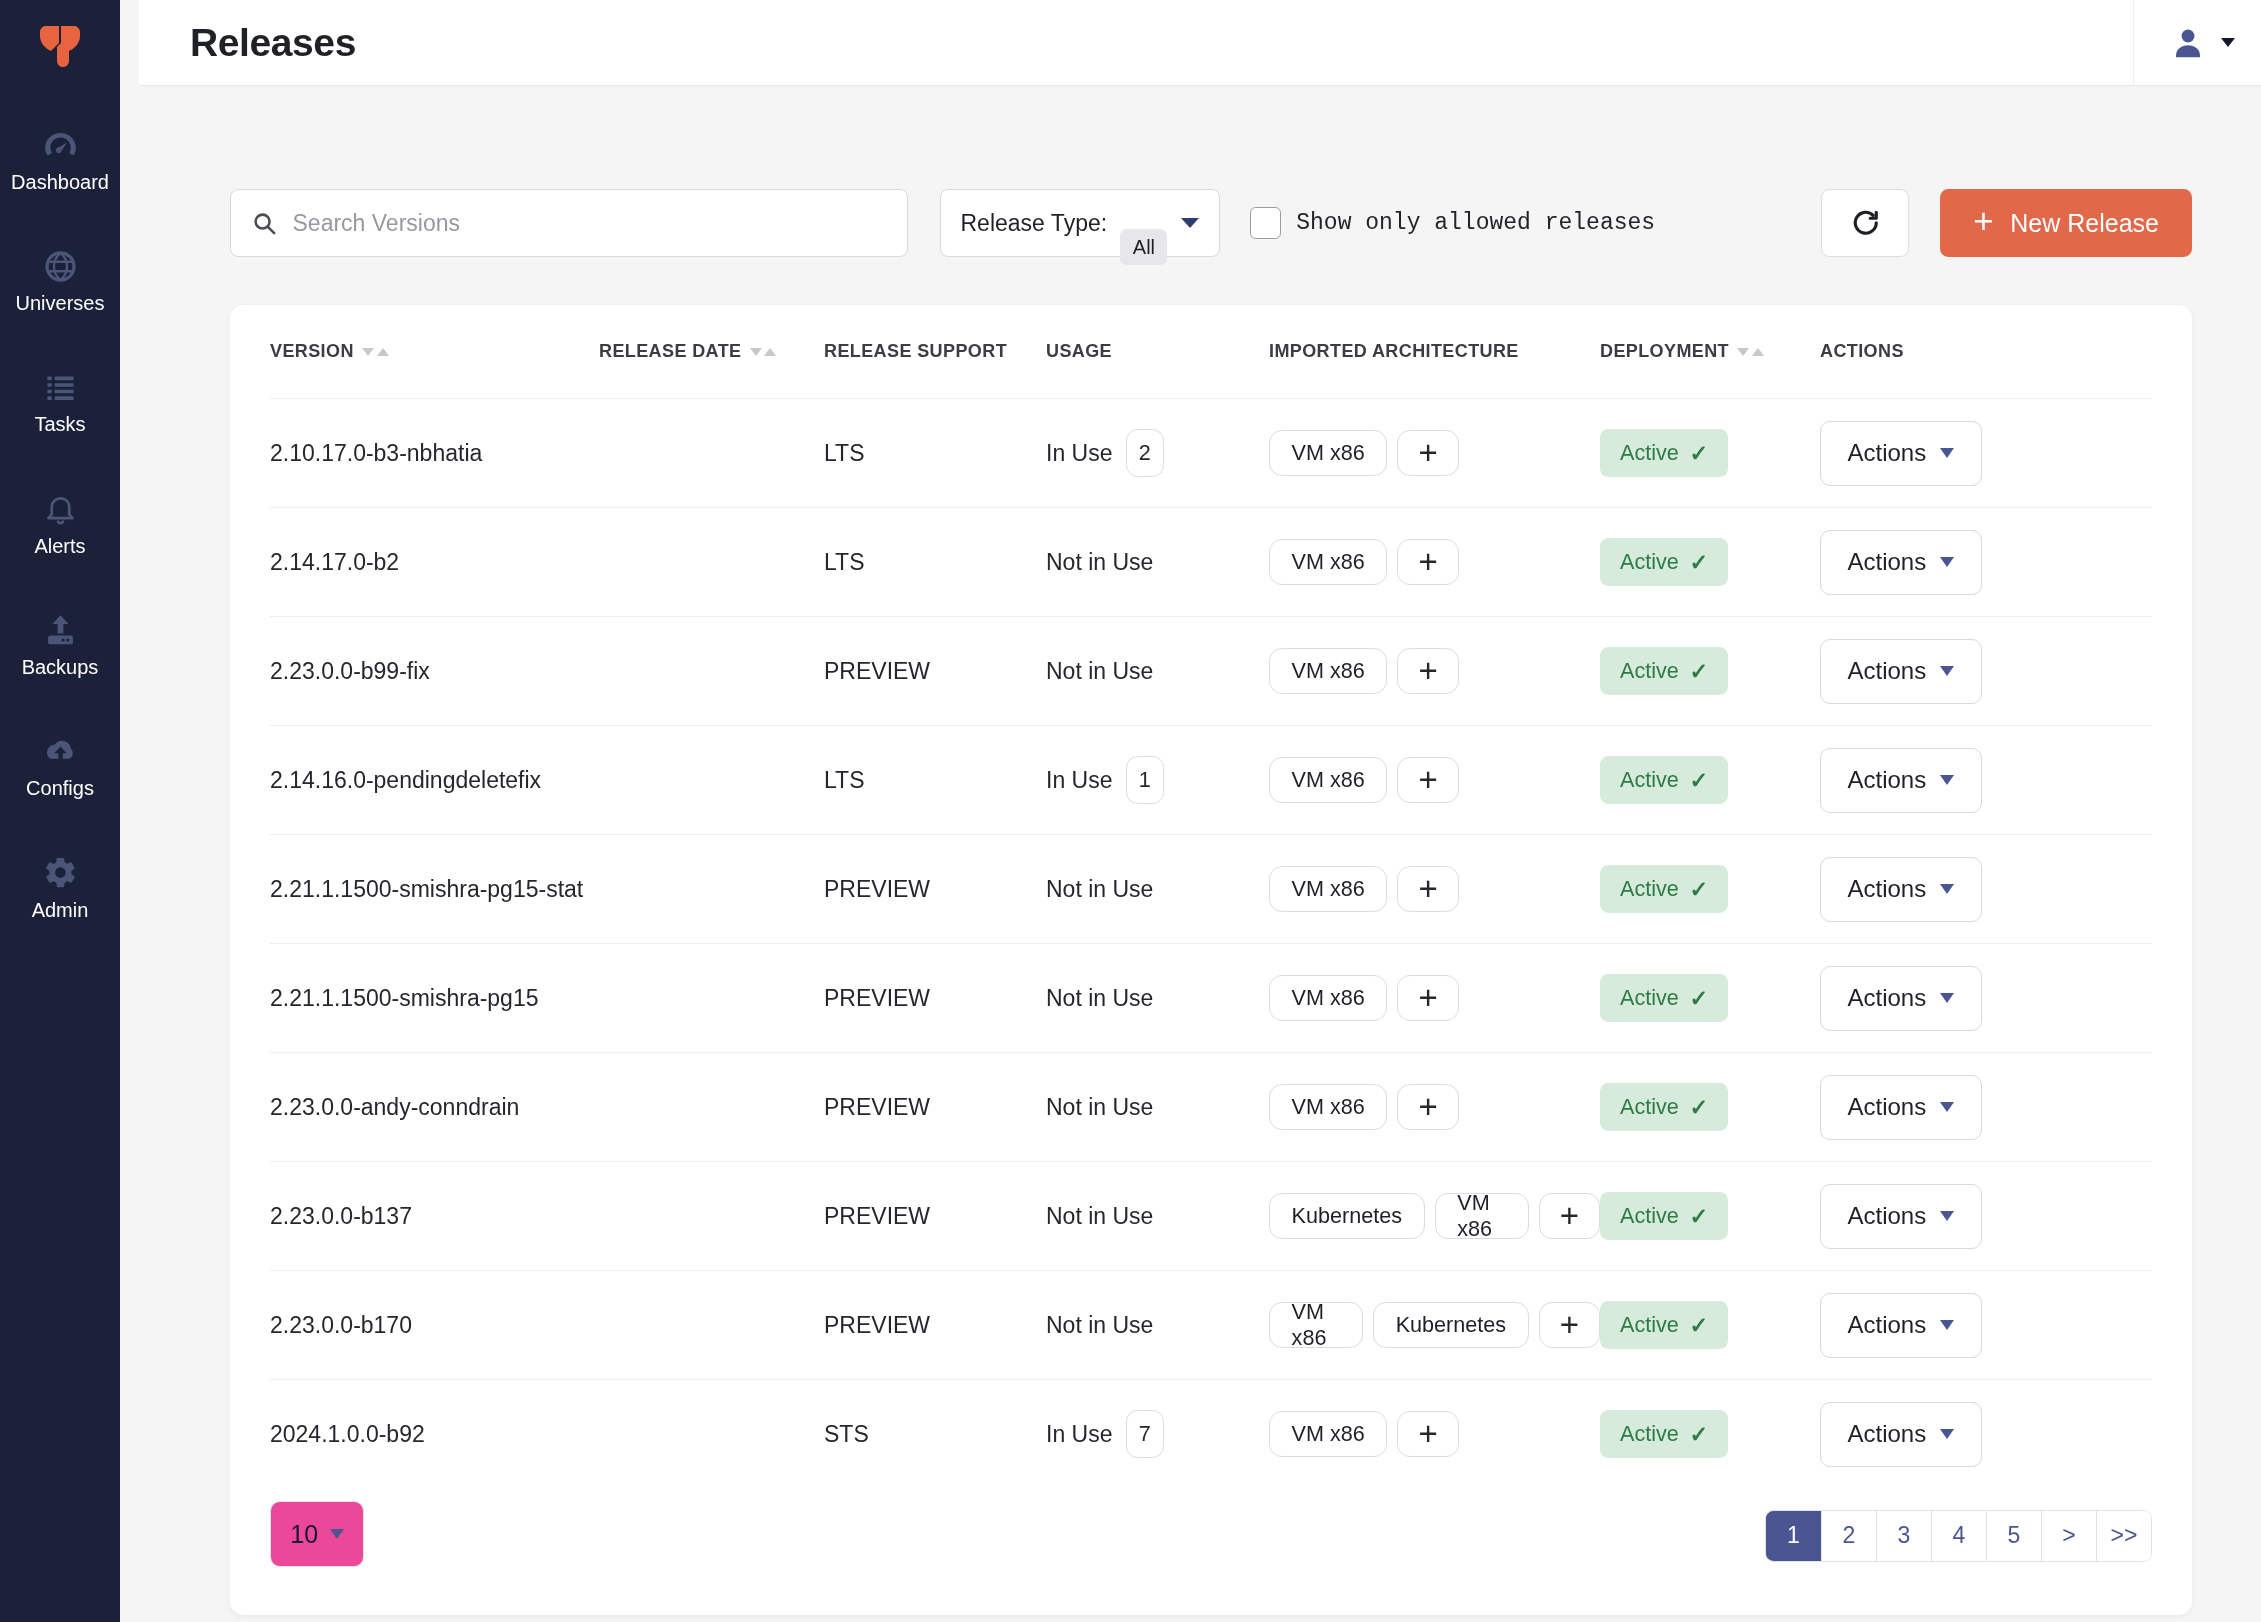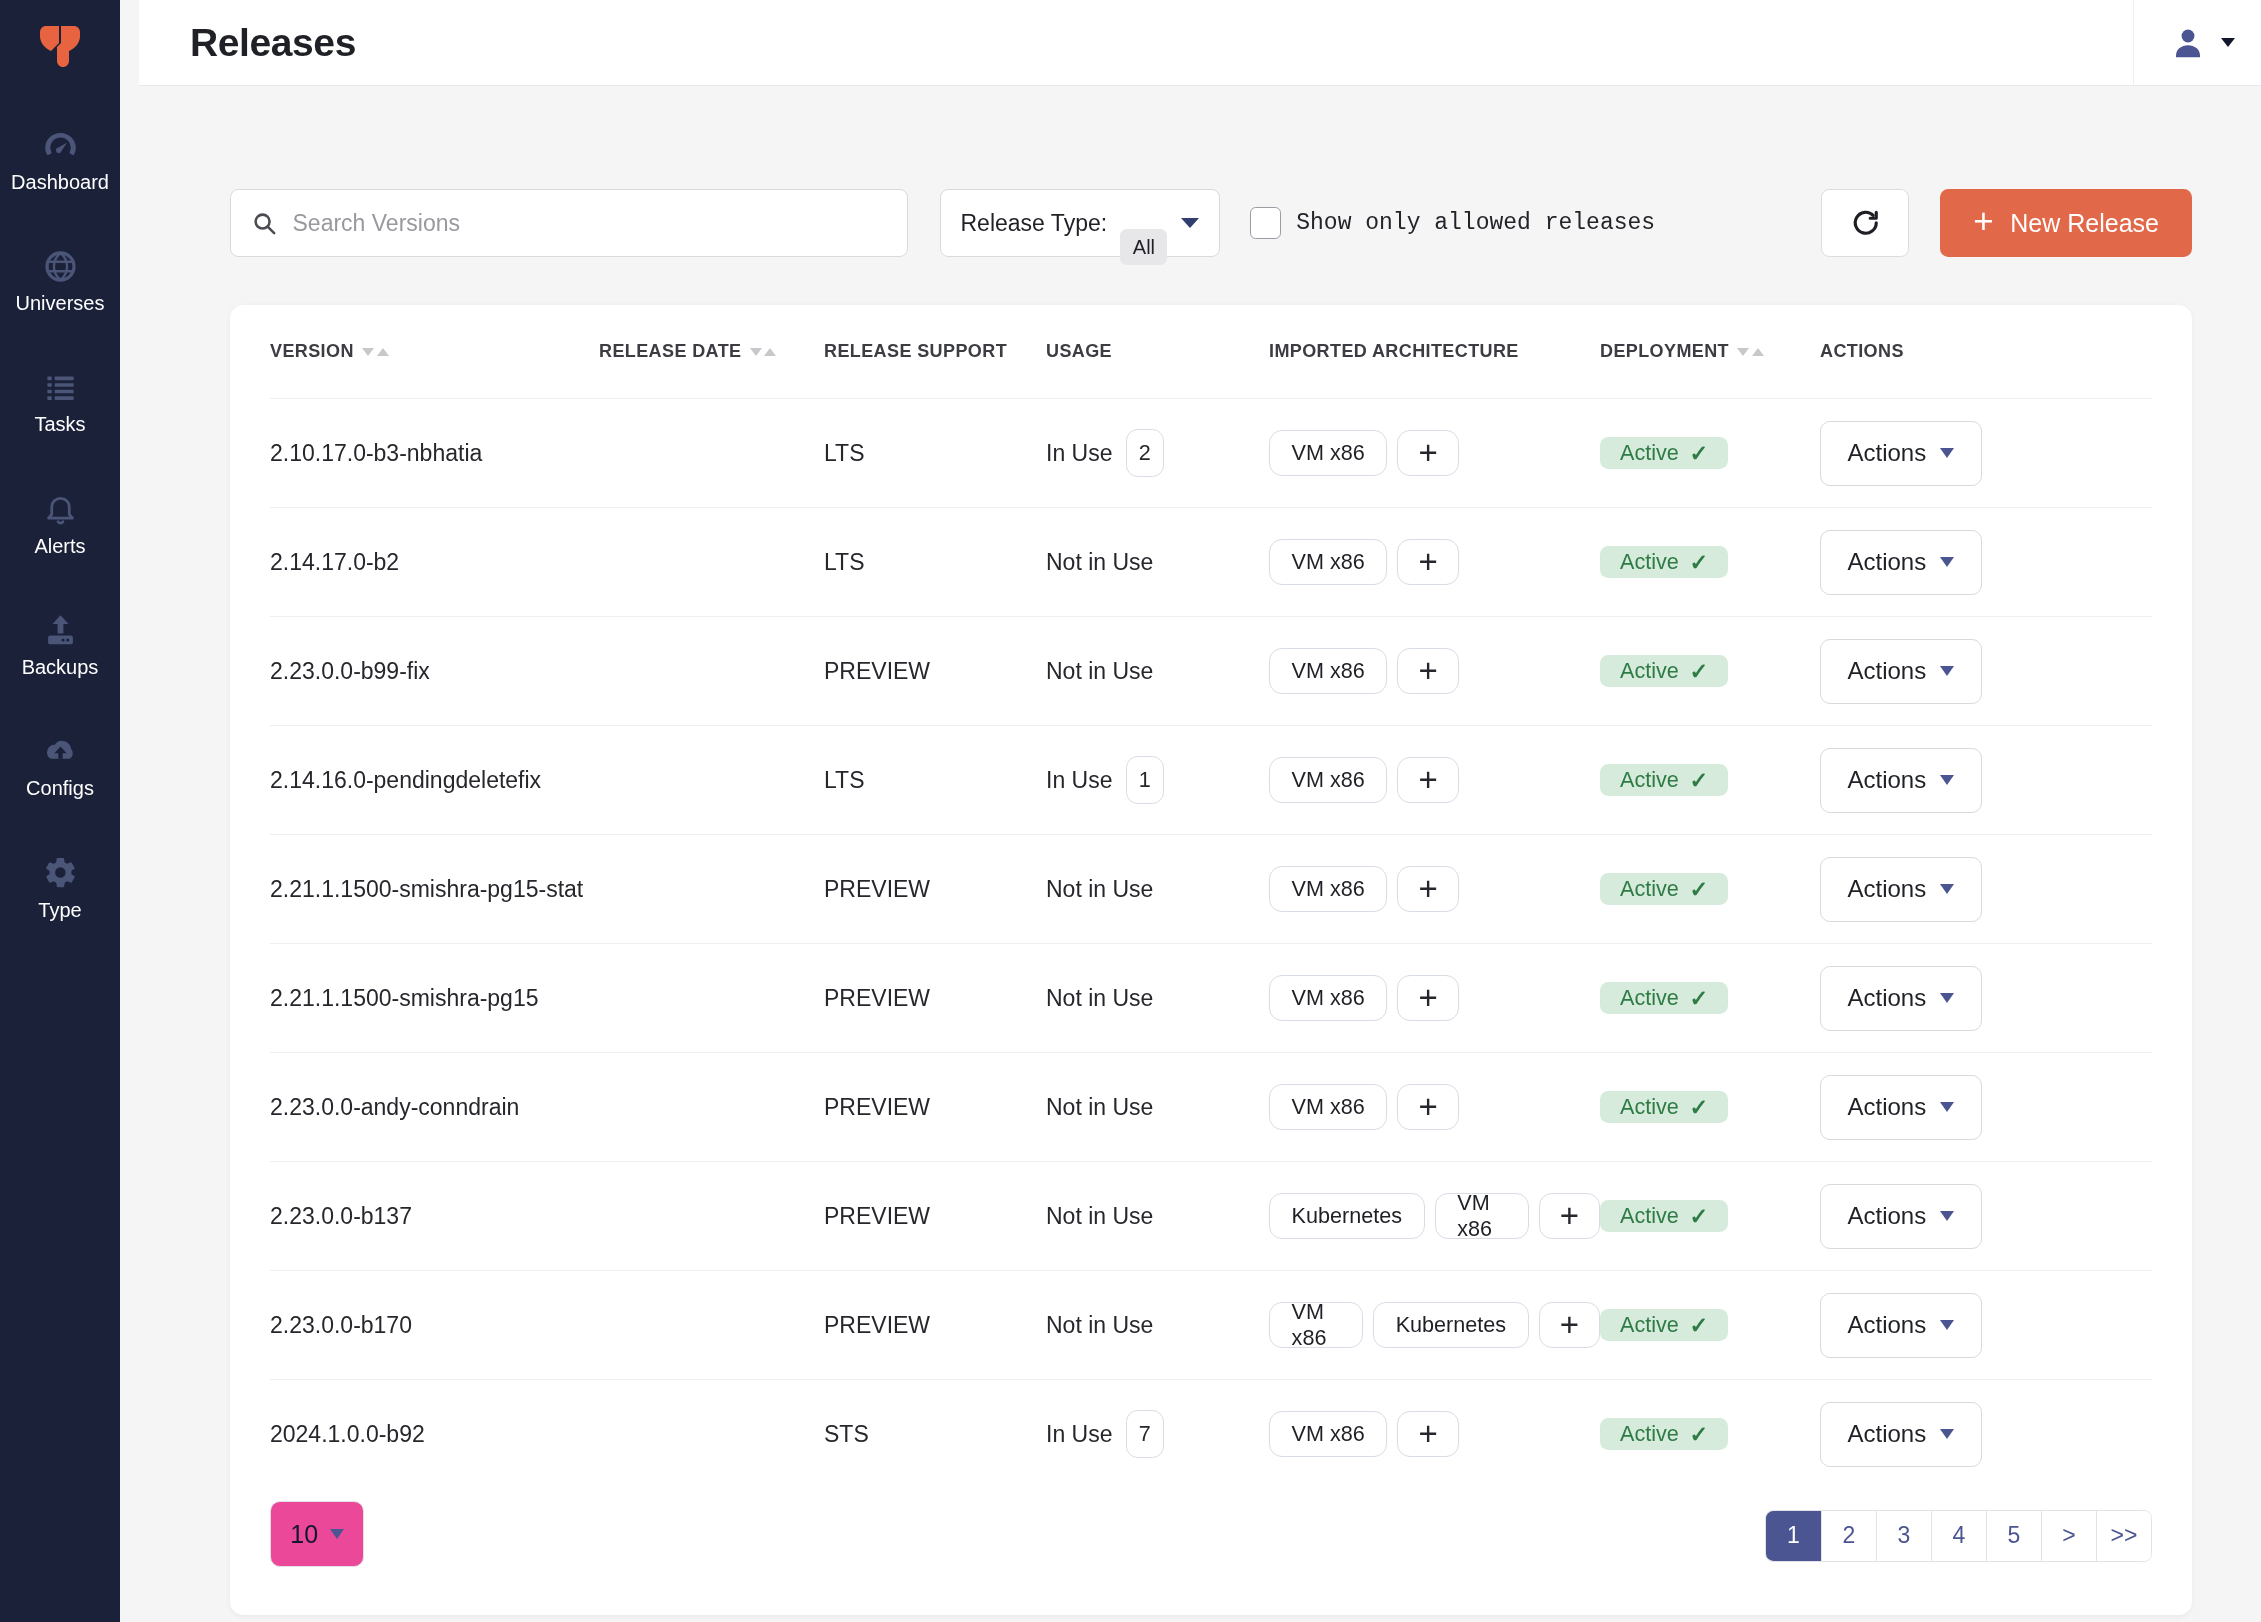--- a/index.html
+++ b/index.html
@@ -75,21 +75,21 @@
   .row { height:109px; border-top:0.8px solid #EFEFF1; }
   .cell { font-size:23px; color:#26262C; }
   .usage-cell { display:flex; align-items:center; gap:13.3px; }
   .count-badge { min-width:38px; height:48px; padding:0 8.3px; border:0.8px solid #D8DCE5;
     border-radius:11.6px; display:inline-flex; align-items:center; justify-content:center;
     font-size:21.6px; color:#26262C; background:#fff; }
   .arch-cell { display:flex; align-items:center; gap:10px; }
   .chip { height:46px; padding:0 21.6px; border:0.8px solid #D8DCE5; border-radius:13px;
     display:inline-flex; align-items:center; font-size:21.6px; color:#1F1F26; background:#fff; }
   .chip.add { padding:0 20px; font-size:33px; font-weight:400; color:#26262C; cursor:pointer; }
-  .deploy-badge { height:32px; padding:0 20px; background:#D6EBDC; border-radius:8.3px;
+  .deploy-badge { height:48px; padding:0 20px; background:#D6EBDC; border-radius:8.3px;
     color:#2E7B45; font-size:21.6px; display:inline-flex; align-items:center; gap:10.8px;
     font-weight:500; width:max-content; }
   .check { font-size:22.4px; font-weight:700; }
   .actions-btn { height:65px; padding:0 26.5px; border:0.8px solid #D9D9DE; border-radius:10px;
     background:#fff; font-size:24px; color:#1F2126; display:inline-flex; align-items:center;
     gap:14px; cursor:pointer; font-family:"Liberation Sans", sans-serif; }
 
   
   .pagination-row { display:flex; justify-content:space-between; align-items:flex-start;
     padding:13.3px 0 48px; }
@@ -181,21 +181,21 @@
       </span>
       <span>Configs</span>
     </div>
 
     <div class="nav-item">
       <span class="nicon">
         <svg viewBox="0 0 24 24" fill="currentColor">
             <path d="M19.4 13c.04-.33.06-.66.06-1s-.02-.67-.06-1l2.1-1.65a.5.5 0 0 0 .12-.64l-2-3.46a.5.5 0 0 0-.61-.22l-2.49 1a7.3 7.3 0 0 0-1.73-1l-.38-2.65A.5.5 0 0 0 13.9 2h-4a.5.5 0 0 0-.5.42l-.37 2.65c-.63.26-1.21.6-1.74 1l-2.49-1a.5.5 0 0 0-.61.22l-2 3.46a.5.5 0 0 0 .12.64L4.5 11c-.04.33-.06.66-.06 1s.02.67.06 1l-2.1 1.65a.5.5 0 0 0-.12.64l2 3.46c.14.24.43.33.61.22l2.49-1c.53.4 1.11.74 1.74 1l.37 2.65c.04.24.25.42.5.42h4c.25 0 .46-.18.5-.42l.38-2.65c.63-.26 1.2-.6 1.73-1l2.49 1c.18.11.47.02.61-.22l2-3.46a.5.5 0 0 0-.12-.64L19.4 13zM11.9 15.6a3.6 3.6 0 1 1 0-7.2 3.6 3.6 0 0 1 0 7.2z"></path>
           </svg>
       </span>
-      <span>Type</span>
+      <span>Admin</span>
     </div>
 
   </div>
 </div>
 
 <div class="topbar">
   <div class="page-title">Releases</div>
   <div class="user-menu">
     <svg class="picon" viewBox="0 0 24 24" fill="currentColor">
         <circle cx="12" cy="7.3" r="4.3"></circle>

